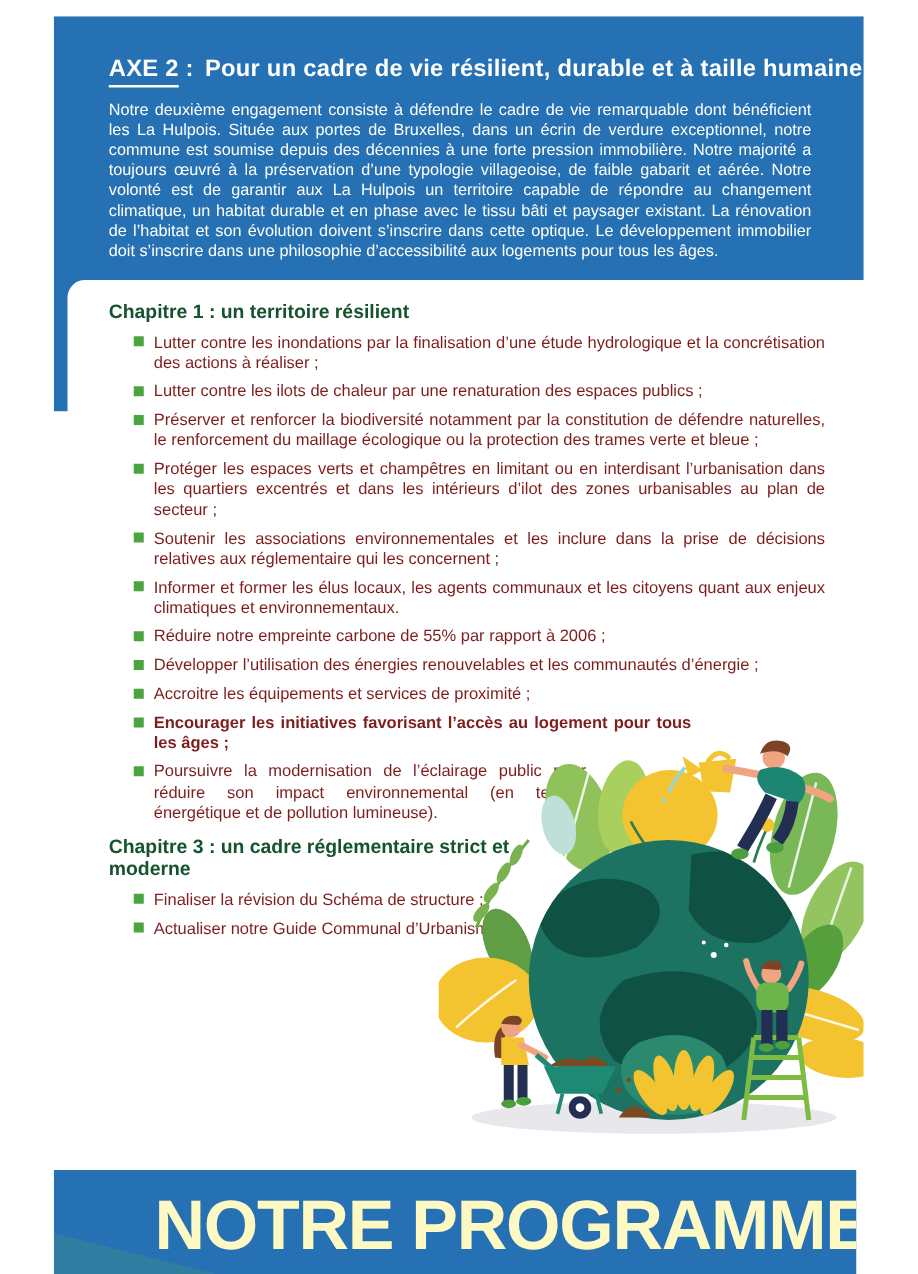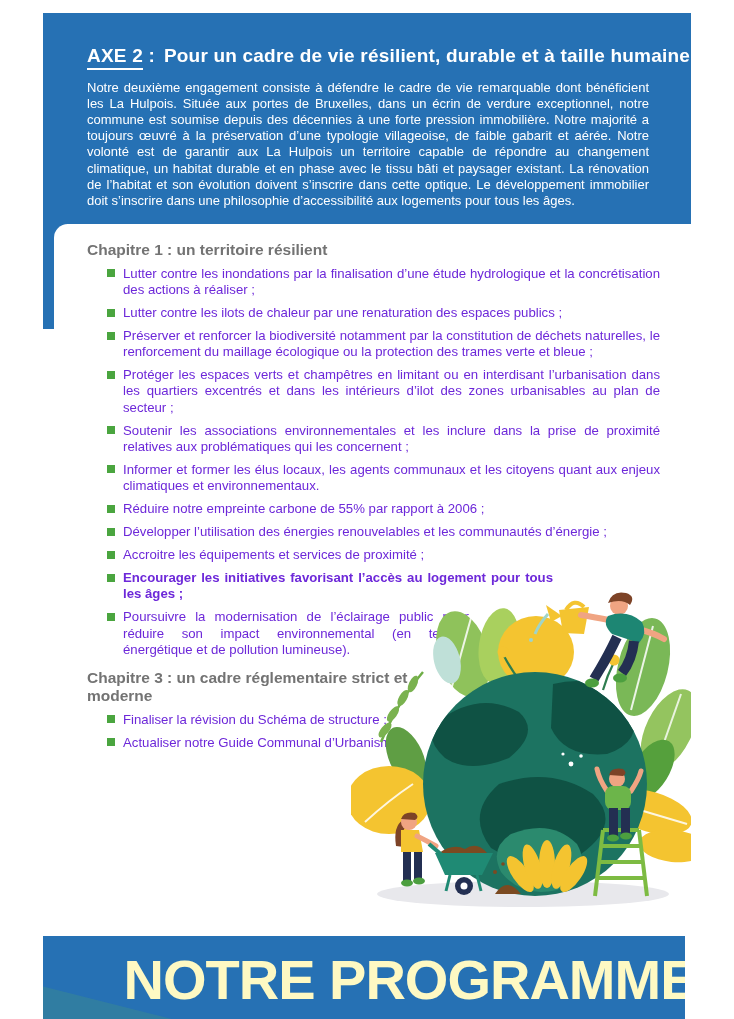--- a/index.html
+++ b/index.html
@@ -39,35 +39,35 @@
     width:24px; height:105px; background:#2671b4;
   }
   .card {
     position: relative;
     margin-left: 11px;
     background: #fff;
     border-top-left-radius: 14px;
     padding: 8px 31px 0 33px;
   }
   .chapter-title {
-    color: #737373;
+    color: #14532d;
     font-size: 15.5px;
     font-weight: bold;
     margin: 13px 0 7px;
   }
   .chapter:first-child .chapter-title { margin-top: 9px; }
   #chapter-3 .chapter-title { max-width: 372px; margin-top: 11px; }
   ul.items { list-style: none; padding-left: 20px; }
   ul.items li {
     position: relative;
     padding-left: 16px;
     margin-bottom: 7px;
     font-size: 13.2px;
     line-height: 1.22;
-    color: #6d28d9;
+    color: #7f1d1d;
     text-align: justify;
   }
   ul.items li .sq {
     position: absolute; left: 0; top: 3.5px;
     width: 8px; height: 8px; background: #4aa53f;
   }
   
   #chapter-2 li:nth-child(4) { max-width: 446px; font-weight: bold; }
   #chapter-2 li:nth-child(5) { max-width: 362px; }
   #chapter-2 li:nth-child(6) { max-width: 350px; }
@@ -116,23 +116,23 @@
   </header>
 
   <div class="main-wrap">
     <main class="card">
 
       <section class="chapter" id="chapter-1">
         <h2 class="chapter-title">Chapitre 1 : un territoire résilient</h2>
         <ul class="items">
             <li><span class="sq"></span><span>Lutter contre les inondations par la finalisation d’une étude hydrologique et la concrétisation des actions à réaliser ;</span></li>
             <li><span class="sq"></span><span>Lutter contre les ilots de chaleur par une renaturation des espaces publics ;</span></li>
-            <li><span class="sq"></span><span>Préserver et renforcer la biodiversité notamment par la constitution de déchets naturelles, le renforcement du maillage écologique ou la protection des trames verte et bleue ;</span></li>
+            <li><span class="sq"></span><span>Préserver et renforcer la biodiversité notamment par la constitution de défendre naturelles, le renforcement du maillage écologique ou la protection des trames verte et bleue ;</span></li>
             <li><span class="sq"></span><span>Protéger les espaces verts et champêtres en limitant ou en interdisant l’urbanisation dans les quartiers excentrés et dans les intérieurs d’ilot des zones urbanisables au plan de secteur ;</span></li>
-            <li><span class="sq"></span><span>Soutenir les associations environnementales et les inclure dans la prise de proximité relatives aux problématiques qui les concernent ;</span></li>
+            <li><span class="sq"></span><span>Soutenir les associations environnementales et les inclure dans la prise de décisions relatives aux réglementaire qui les concernent ;</span></li>
             <li><span class="sq"></span><span>Informer et former les élus locaux, les agents communaux et les citoyens quant aux enjeux climatiques et environnementaux.</span></li>
           </ul>
       </section>
 
       <section class="chapter" id="chapter-2">
         <ul class="items">
             <li><span class="sq"></span><span>Réduire notre empreinte carbone de 55% par rapport à 2006 ;</span></li>
             <li><span class="sq"></span><span>Développer l’utilisation des énergies renouvelables et les communautés d’énergie ;</span></li>
             <li><span class="sq"></span><span>Accroitre les équipements et services de proximité ;</span></li>
             <li><span class="sq"></span><span>Encourager les initiatives favorisant l’accès au logement pour tous les âges ;</span></li>

